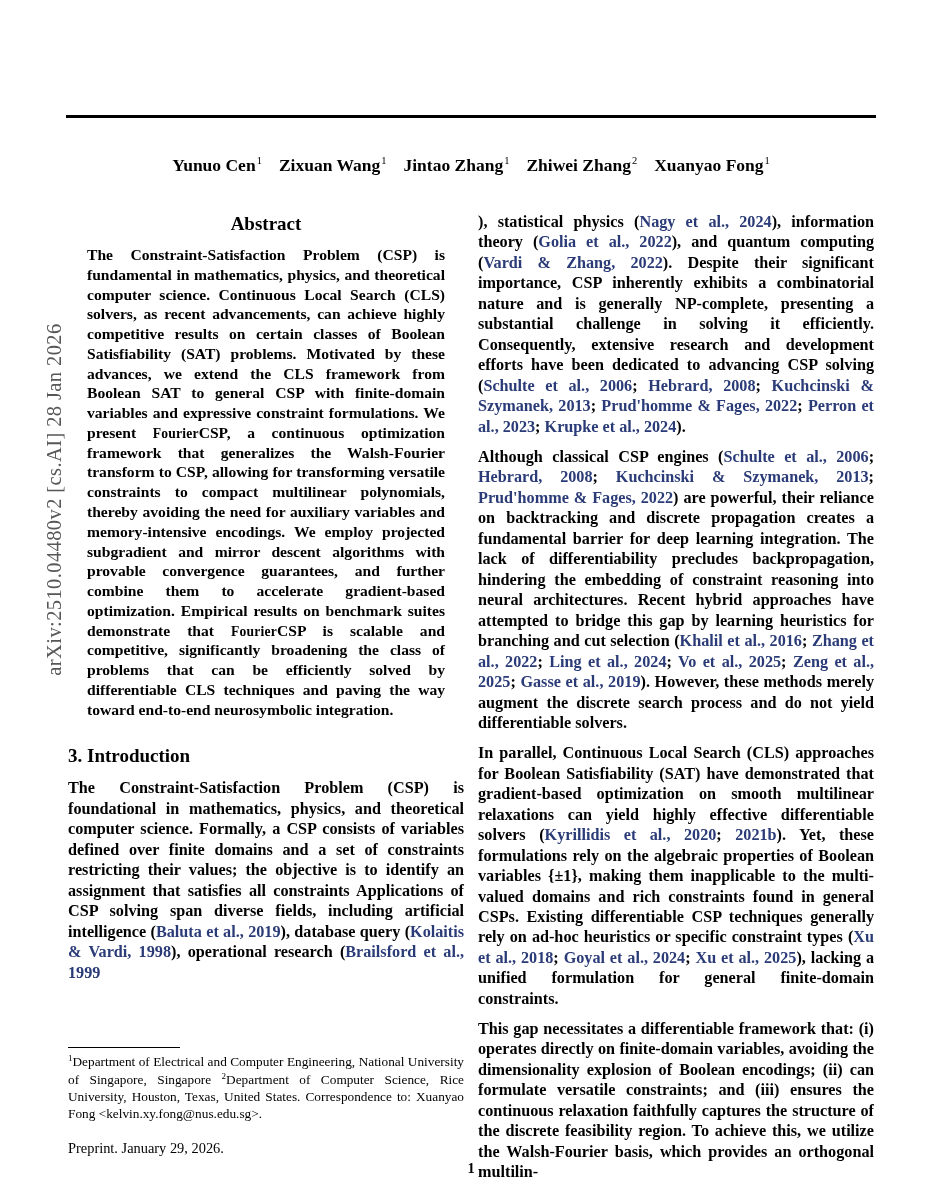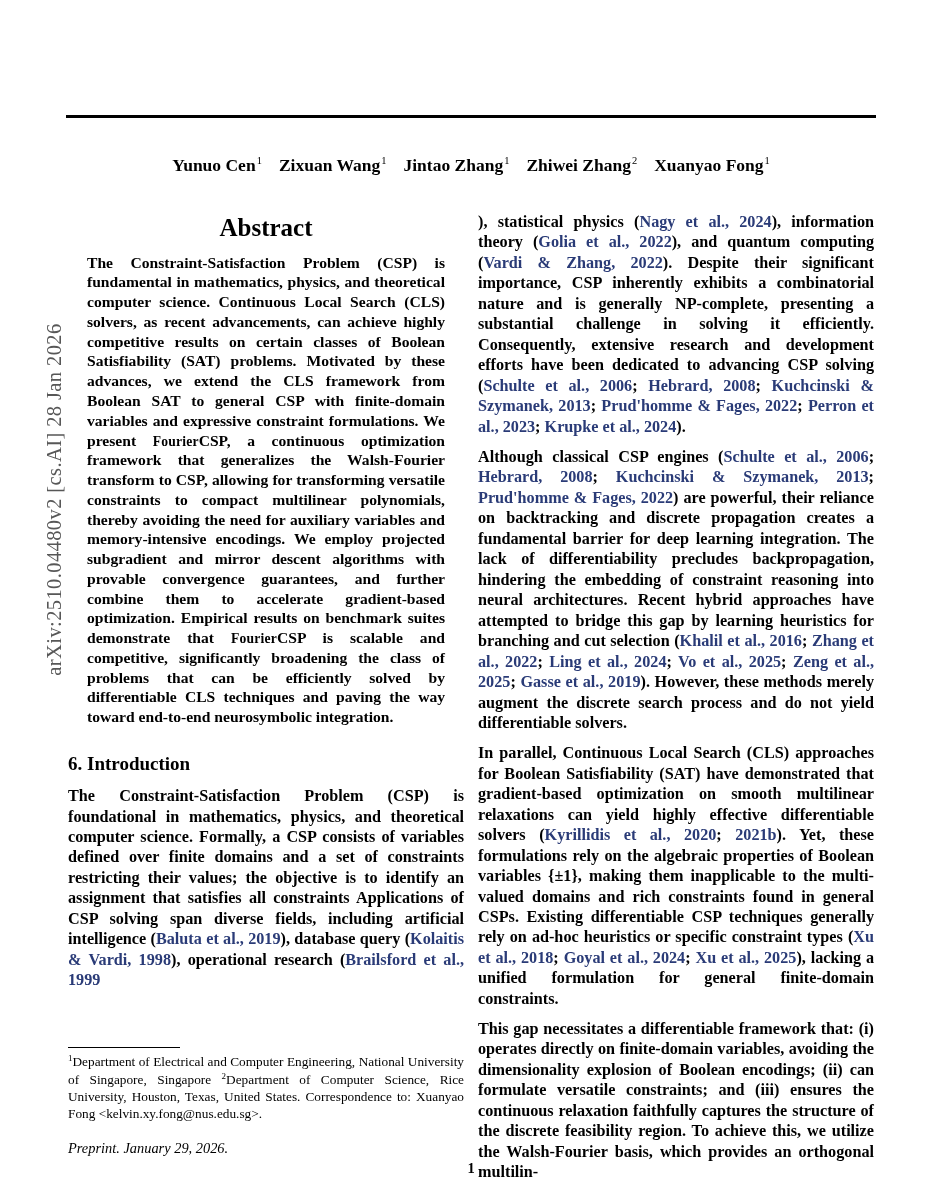--- a/index.html
+++ b/index.html
@@ -87,21 +87,21 @@
     line-height: 1.265;
     text-align: justify;
     text-justify: inter-word;
     hyphens: manual;
   }
   .col-left  { left: 68px; }
   .col-right { left: 478px; }
 
   .abstract-head {
     text-align: center;
-    font-size: 25px;
+    font-size: 19px;
     font-weight: bold;
     margin: 0 0 9px 0;
   }
   .abstract-body {
     width: 358px;
     margin: 2px auto;
     font-size: 15.6px;
     line-height: 1.268;
     text-align: justify;
   }
@@ -140,21 +140,20 @@
   .footnote sup {
     font-size: 9px;
     vertical-align: super;
   }
   .preprint {
     position: absolute;
     left: 68px;
     top: 1140px;
     width: 396px;
     font-size: 14.4px;
-    font-style: italic;
   }
 
   
   .page-number {
     position: absolute;
     left: 0;
     top: 1160px;
     width: 942px;
     text-align: center;
     font-size: 14.5px;
@@ -176,21 +175,21 @@
   </div>
 
   <div class="col col-left">
 
     <div class="abstract-head">Abstract</div>
 
     <div class="abstract-body">
       <p class="para"><span>The Constraint-Satisfaction Problem (CSP) is fundamental in mathematics, physics, and theoretical computer science. Continuous Local Search (CLS) solvers, as recent advancements, can achieve highly competitive results on certain classes of Boolean Satisfiability (SAT) problems. Motivated by these advances, we extend the CLS framework from Boolean SAT to general CSP with finite-domain variables and expressive constraint formulations. We present </span><span class="smallcaps">Fourier</span><span>CSP</span><span>, a continuous optimization framework that generalizes the Walsh-Fourier transform to CSP, allowing for transforming versatile constraints to compact multilinear polynomials, thereby avoiding the need for auxiliary variables and memory-intensive encodings. We employ projected subgradient and mirror descent algorithms with provable convergence guarantees, and further combine them to accelerate gradient-based optimization. Empirical results on benchmark suites demonstrate that </span><span class="smallcaps">Fourier</span><span>CSP</span><span> is scalable and competitive, significantly broadening the class of problems that can be efficiently solved by differentiable CLS techniques and paving the way toward end-to-end neurosymbolic integration.</span></p>
     </div>
 
-    <div class="sec-head">6. Introduction</div>
+    <div class="sec-head">3. Introduction</div>
 
     <p class="para"><span>The Constraint-Satisfaction Problem (CSP) is foundational in mathematics, physics, and theoretical computer science. Formally, a CSP consists of variables defined over finite domains and a set of constraints restricting their values; the objective is to identify an assignment that satisfies all constraints Applications of CSP solving span diverse fields, including artificial intelligence (</span><span class="cite">Baluta et al., 2019</span><span>), database query (</span><span class="cite">Kolaitis &amp; Vardi, 1998</span><span>), operational research (</span><span class="cite">Brailsford et al., 1999</span></p>
 
   </div>
 
   <div class="col col-right">
 
     <p class="para"><span>), statistical physics (</span><span class="cite">Nagy et al., 2024</span><span>), information theory (</span><span class="cite">Golia et al., 2022</span><span>), and quantum computing (</span><span class="cite">Vardi &amp; Zhang, 2022</span><span>). Despite their significant importance, CSP inherently exhibits a combinatorial nature and is generally NP-complete, presenting a substantial challenge in solving it efficiently. Consequently, extensive research and development efforts have been dedicated to advancing CSP solving (</span><span class="cite">Schulte et al., 2006</span><span>; </span><span class="cite">Hebrard, 2008</span><span>; </span><span class="cite">Kuchcinski &amp; Szymanek, 2013</span><span>; </span><span class="cite">Prud'homme &amp; Fages, 2022</span><span>; </span><span class="cite">Perron et al., 2023</span><span>; </span><span class="cite">Krupke et al., 2024</span><span>).</span></p>
 
     <p class="para"><span>Although classical CSP engines (</span><span class="cite">Schulte et al., 2006</span><span>; </span><span class="cite">Hebrard, 2008</span><span>; </span><span class="cite">Kuchcinski &amp; Szymanek, 2013</span><span>; </span><span class="cite">Prud'homme &amp; Fages, 2022</span><span>) are powerful, their reliance on backtracking and discrete propagation creates a fundamental barrier for deep learning integration. The lack of differentiability precludes backpropagation, hindering the embedding of constraint reasoning into neural architectures. Recent hybrid approaches have attempted to bridge this gap by learning heuristics for branching and cut selection (</span><span class="cite">Khalil et al., 2016</span><span>; </span><span class="cite">Zhang et al., 2022</span><span>; </span><span class="cite">Ling et al., 2024</span><span>; </span><span class="cite">Vo et al., 2025</span><span>; </span><span class="cite">Zeng et al., 2025</span><span>; </span><span class="cite">Gasse et al., 2019</span><span>). However, these methods merely augment the discrete search process and do not yield differentiable solvers.</span></p>

